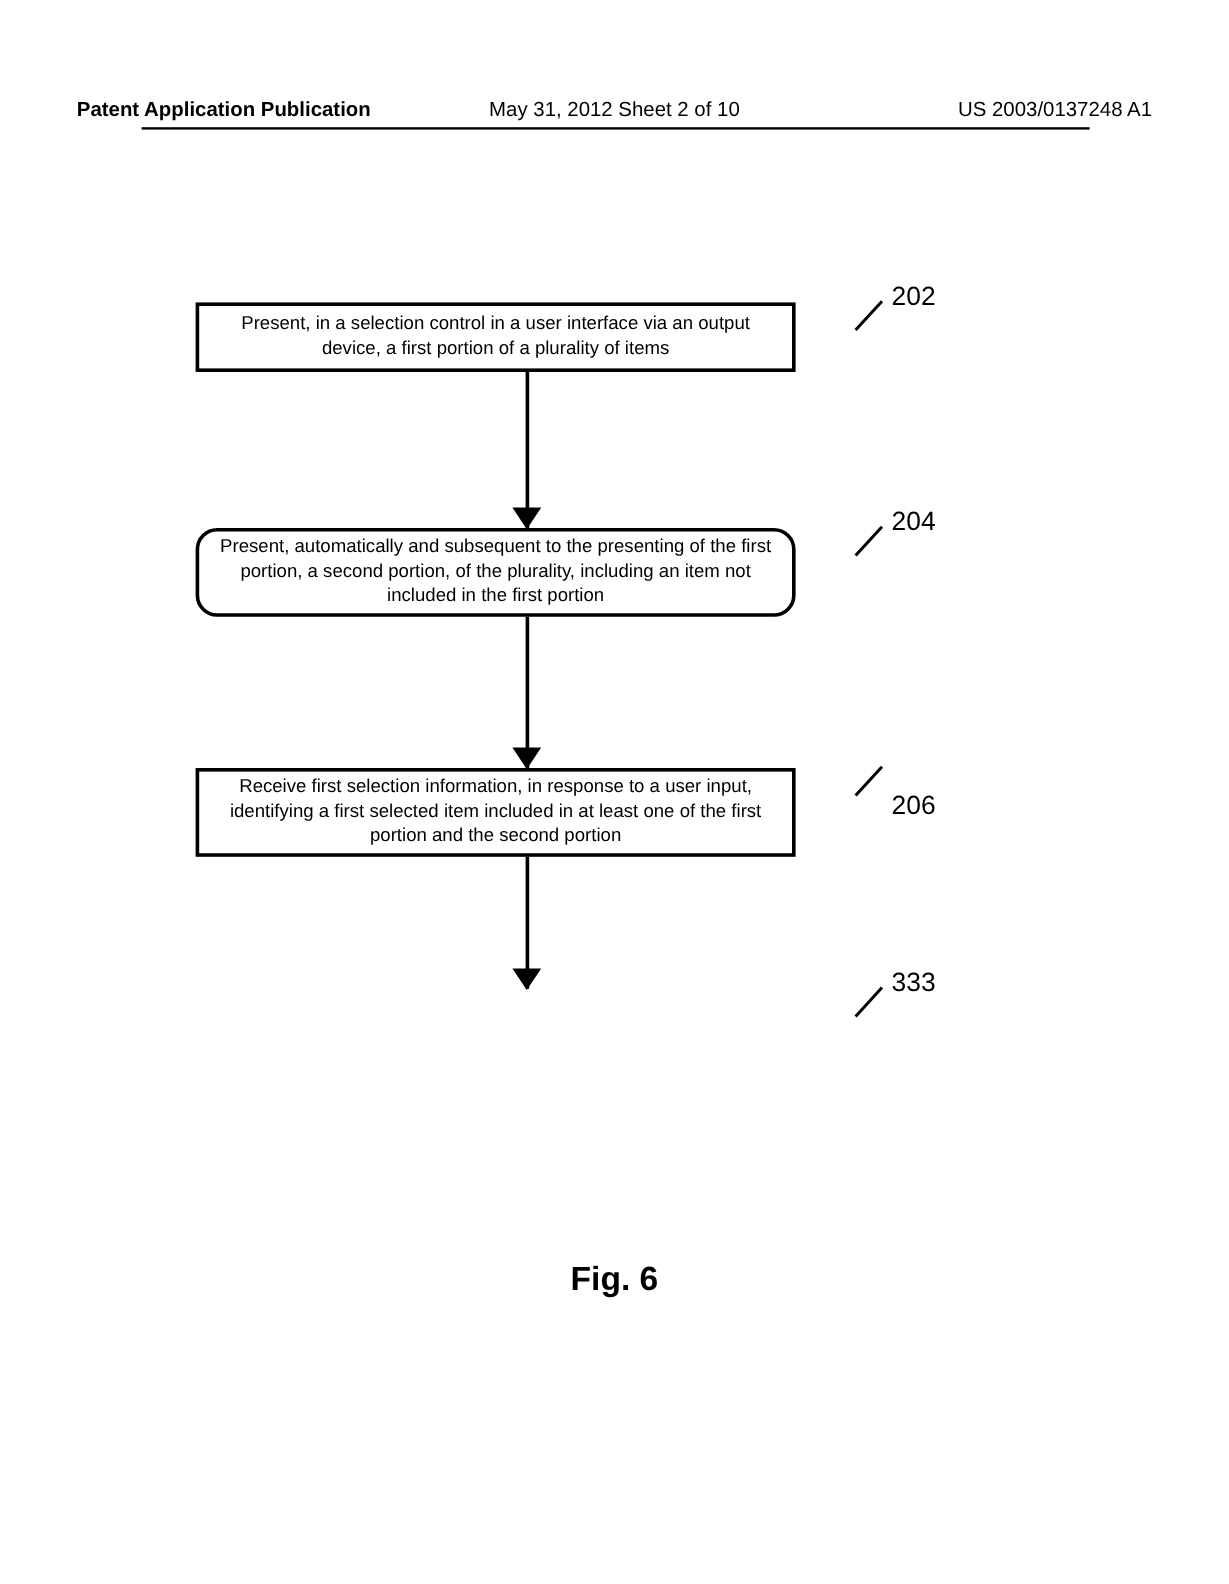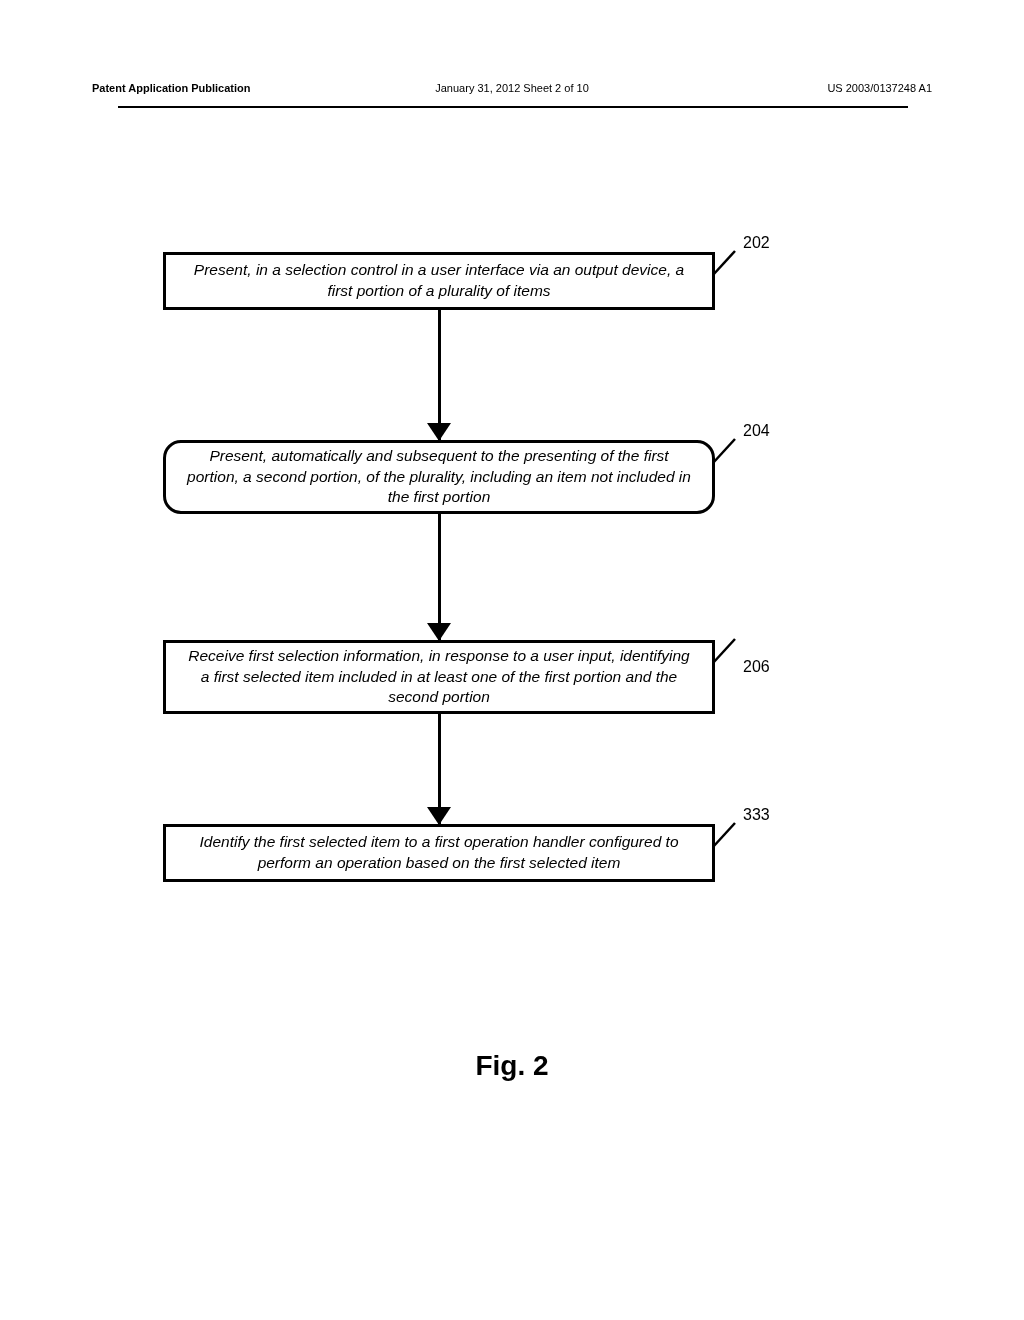--- a/index.html
+++ b/index.html
@@ -12,24 +12,24 @@
       height: 1320px;
       background: #fff;
       font-family: Arial, Helvetica, sans-serif;
       position: relative;
     }
     .header {
       position: absolute;
       top: 82px;
       left: 0;
       width: 100%;
-      padding: 0 92px;
+      padding: 0 64px;
       display: flex;
       justify-content: space-between;
-      font-size: 11px;
+      font-size: 17px;
     }
     .header-left {
       font-weight: bold;
     }
     .header-center {
       position: absolute;
       left: 50%;
       transform: translateX(-50%);
     }
     .header-right {
@@ -48,23 +48,22 @@
       left: 163px;
       width: 700px;
     }
     .step-box {
       border: 3px solid #000;
       background: #fff;
       padding: 10px 16px;
       text-align: center;
       font-size: 15.5px;
       line-height: 1.35;
-      width: 552px;
+      width: 500px;
       position: relative;
-      font-style: italic;
     }
     .arrow-container {
       width: 552px;
       position: relative;
       display: flex;
       justify-content: center;
     }
     .arrow-line {
       width: 3px;
       background: #000;
@@ -75,21 +74,21 @@
       border-left: 12px solid transparent;
       border-right: 12px solid transparent;
       border-top: 18px solid #000;
       position: absolute;
       bottom: -1px;
       left: 50%;
       transform: translateX(-50%);
     }
     .ref-label {
       position: absolute;
-      font-size: 16px;
+      font-size: 22px;
       color: #000;
     }
     .ref-connector {
       position: absolute;
       width: 30px;
       height: 30px;
     }
     .figure-caption {
       position: absolute;
       top: 1050px;
@@ -97,21 +96,21 @@
       transform: translateX(-50%);
       font-size: 28px;
       font-weight: bold;
     }
   </style>
 </head>
 <body>
 
 <div class="header">
   <span class="header-left">Patent Application Publication</span>
-  <span class="header-center">January 31, 2012  Sheet 2 of 10</span>
+  <span class="header-center">May 31, 2012  Sheet 2 of 10</span>
   <span class="header-right">US 2003/0137248 A1</span>
 </div>
 <div class="header-line"></div>
 
 <div class="diagram">
 
   <div class="step-box" style="height:58px; display:flex; align-items:center; justify-content:center;">
     <span>Present, in a selection control in a user interface via an output device, a first portion of a plurality of items</span>
   </div>
   <svg class="ref-connector" style="top:-5px; left:548px;" viewBox="0 0 30 30">
@@ -143,23 +142,20 @@
   <svg class="ref-connector" style="top:383px; left:548px;" viewBox="0 0 30 30">
     <line x1="2" y1="28" x2="24" y2="4" stroke="#000" stroke-width="2.5"></line>
   </svg>
   <div class="ref-label" style="top:370px; left:580px;margin-top:36px;">206</div>
 
   <div class="arrow-container" style="height:110px;">
     <div class="arrow-line" style="height:110px;"></div>
     <div class="arrow-head"></div>
   </div>
 
-  <div class="step-box" style="height:58px; display:flex; align-items:center; justify-content:center;">
-    <span>Identify the first selected item to a first operation handler configured to perform an operation based on the first selected item</span>
-  </div>
   <svg class="ref-connector" style="top:567px; left:548px;" viewBox="0 0 30 30">
     <line x1="2" y1="28" x2="24" y2="4" stroke="#000" stroke-width="2.5"></line>
   </svg>
   <div class="ref-label" style="top:554px; left:580px;">333</div>
 
 </div>
 
-<div class="figure-caption">Fig. 2</div>
+<div class="figure-caption">Fig. 6</div>
 
 </body></html>

